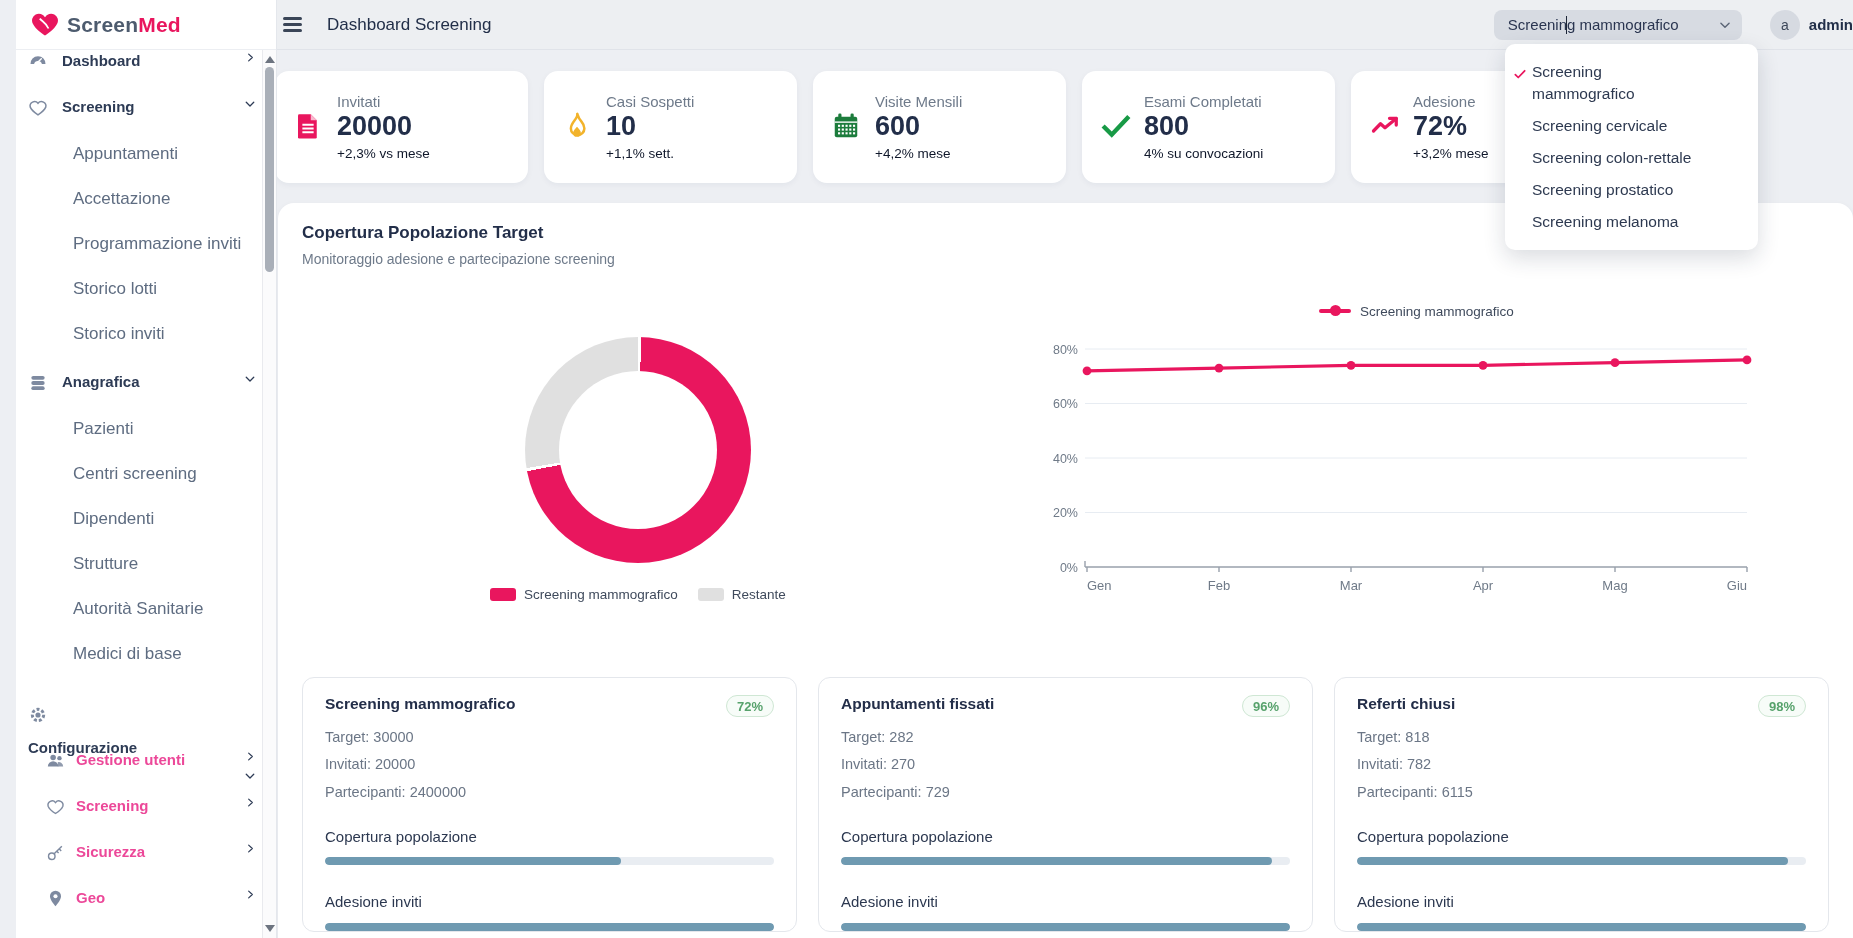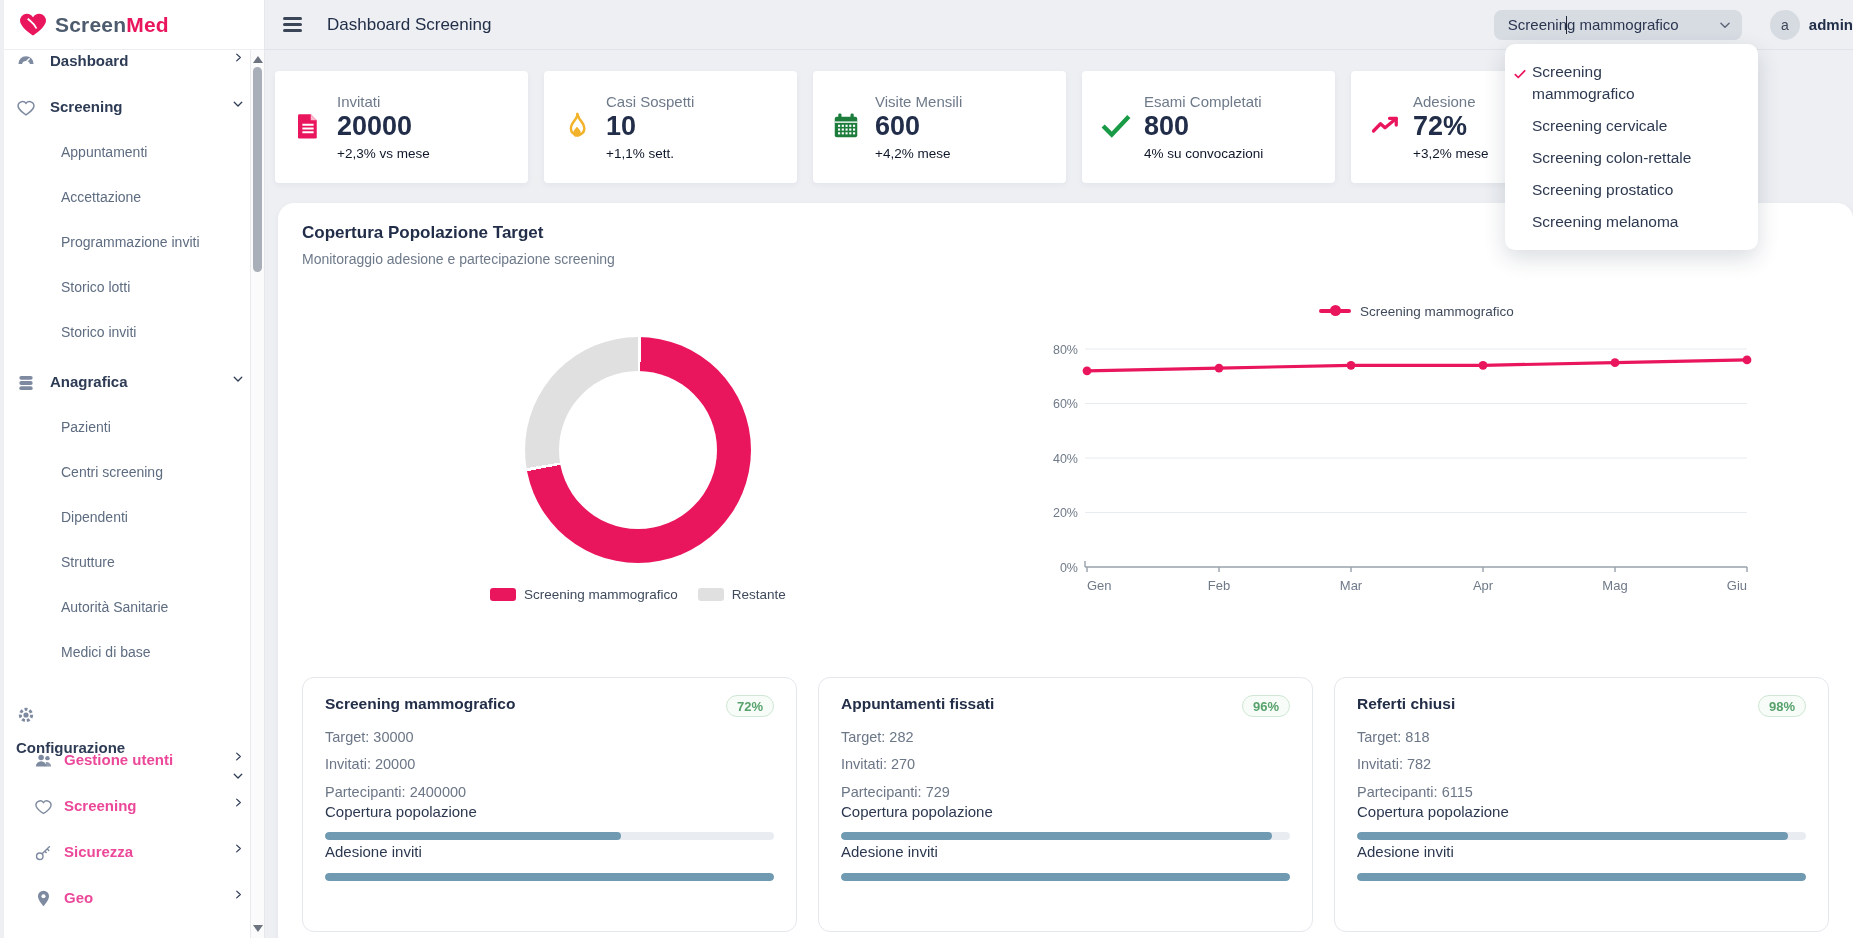--- a/index.html
+++ b/index.html
@@ -3,30 +3,30 @@
 <meta charset="utf-8">
 <style>
   * { box-sizing: border-box; }
   html,body { margin:0; padding:0; }
   body {
     width:1853px; height:938px; overflow:hidden; position:relative;
     font-family:"Liberation Sans", sans-serif;
     background:#edeff3; color:#232e49;
   }
   
-  .sidebar{position:absolute;left:4px;top:0;bottom:0;width:261px;background:#fff;border-right:1px solid #e4e7ec;z-index:8;}
+  .sidebar{position:absolute;left:16px;top:0;bottom:0;width:261px;background:#fff;border-right:1px solid #e4e7ec;z-index:8;}
   .logo{height:50px;display:flex;align-items:center;gap:8px;padding-left:15px;border-bottom:1px solid #eceef2;}
   .logo-text{font-size:21px;font-weight:600;letter-spacing:.2px;}
   .logo-text .primary{color:#4d5b6e;}
   .logo-text .accent{color:#e9165e;}
   .nav{padding-top:2px;}
   .nav-row{display:flex;align-items:flex-start;cursor:pointer;}
   .nav-row.top{height:46px;padding:0 20px 0 12px;gap:14px;}
   .nav-row.top .lbl{font-size:15px;font-weight:600;color:#2d3b55;}
-  .nav-row.sub{height:45px;padding-left:57px;font-size:14px;color:#5e6c81;}
+  .nav-row.sub{height:45px;padding-left:57px;font-size:17px;color:#5e6c81;}
   .nav-row.child{height:46px;padding:0 20px 0 30px;gap:11px;}
   .nav-row.child .lbl{font-size:15px;font-weight:600;color:#ec4899;}
   .nav-row .nicon{width:20px;height:20px;color:#7e8aa0;flex:0 0 auto;display:flex;align-items:center;justify-content:center;}
   .nav-row.child .nicon{width:19px;height:19px;}
   .nav-row .chev{margin-left:auto;color:#2d3b55;display:flex;align-items:center;}
   .nav-row[data-name="sidebar-item-anagrafica"]{margin-top:4px;}
   .nav-row[data-name="sidebar-item-configurazione"]{margin-top:16px;flex-direction:column;}
   
   .sb{position:absolute;top:50px;right:0;bottom:0;width:14px;background:#fbfbfc;border-left:1px solid #e9eaee;z-index:9;}
   .sb .arrow{position:absolute;left:2px;width:0;height:0;border-left:5px solid transparent;border-right:5px solid transparent;}
@@ -45,21 +45,21 @@
   .user{display:flex;align-items:center;gap:9px;margin-left:28px;}
   .avatar{width:30px;height:30px;border-radius:50%;background:#d6dae1;display:flex;align-items:center;justify-content:center;font-size:14px;color:#3c4759;cursor:pointer;}
   .uname{font-size:15px;font-weight:700;color:#222f49;}
   
   .menu{position:absolute;left:1505px;top:44px;width:253px;background:#fff;border-radius:10px;box-shadow:0 8px 22px rgba(25,35,60,.16);padding:12px 0;z-index:20;}
   .mi{position:relative;padding:5px 16px 5px 27px;font-size:15.5px;color:#2d3950;line-height:22px;cursor:pointer;}
   .mi.selected{padding-right:78px;}
   .mi .check{position:absolute;left:8px;top:11px;color:#e9165e;display:flex;}
   
   .stats{display:flex;gap:16px;padding:21px 0 0 14px;}
-  .stat{width:253px;height:112px;background:#fff;border-radius:4px;box-shadow:0 2px 6px rgba(25,39,70,.05);padding:15px 18px;display:grid;grid-template-columns:44px 1fr;align-content:center;}
+  .stat{width:253px;height:112px;background:#fff;border-radius:14px;box-shadow:0 2px 6px rgba(25,39,70,.05);padding:15px 18px;display:grid;grid-template-columns:44px 1fr;align-content:center;}
   .stat .slbl{grid-column:2;font-size:15px;color:#6e7a8a;}
   .stat .sicon{grid-row:2;grid-column:1;align-self:center;width:34px;height:34px;}
   .stat .sval{grid-column:2;grid-row:2;font-size:27px;font-weight:800;color:#222e49;line-height:1.25;}
   .stat .sdelta{grid-column:2;grid-row:3;font-size:13.5px;color:#0f172a;margin-top:2px;}
   
   .panel{margin:20px 0 0 17px;background:#fff;border-radius:16px;box-shadow:0 2px 6px rgba(25,39,70,.05);padding:20px 24px;height:800px;}
   .panel-title{font-size:17px;font-weight:700;color:#222e49;}
   .panel-sub{font-size:14px;color:#6e7a8a;margin-top:8px;}
   .charts{display:flex;margin-top:34px;}
   .donut-col{width:44%;display:flex;flex-direction:column;align-items:center;}
@@ -74,21 +74,21 @@
   .legend-marker::after{content:"";position:absolute;left:10.5px;top:-4px;width:11px;height:11px;border-radius:50%;background:inherit;}
   svg.linechart{margin-top:6px;}
   svg text{font-family:"Liberation Sans", sans-serif;}
   
   .summary{display:grid;grid-template-columns:repeat(3,1fr);gap:21px;margin-top:50px;}
   .scard{border:1px solid #e4e7ec;border-radius:12px;background:#fff;padding:17px 22px;height:255px;}
   .scard .head{display:flex;align-items:flex-start;justify-content:space-between;}
   .scard .stitle{font-size:15.5px;font-weight:700;color:#232e49;}
   .badge{font-size:13px;font-weight:700;color:#57a26c;border:1.5px solid #cfe7d4;background:#f7fcf8;border-radius:13px;padding:2.5px 10px;}
   .srow{font-size:14.5px;color:#6b7686;margin-top:11.5px;}
-  .bar-label{font-size:15px;color:#2c3850;margin-top:3px;}
+  .bar-label{font-size:15px;color:#2c3850;margin-top:28px;}
   .bar{height:8px;background:#e9edf2;border-radius:4px;margin-top:12.5px;overflow:hidden;}
   .bar .fill{height:100%;border-radius:4px;}
 </style>
 </head>
 <body>
 
 <div class="sidebar" data-name="sidebar">
   <div class="logo" data-name="brand-logo">
     <span data-name="heart-logo-icon" style="display:flex">
       <svg width="28" height="28" viewBox="0 0 24 24">

